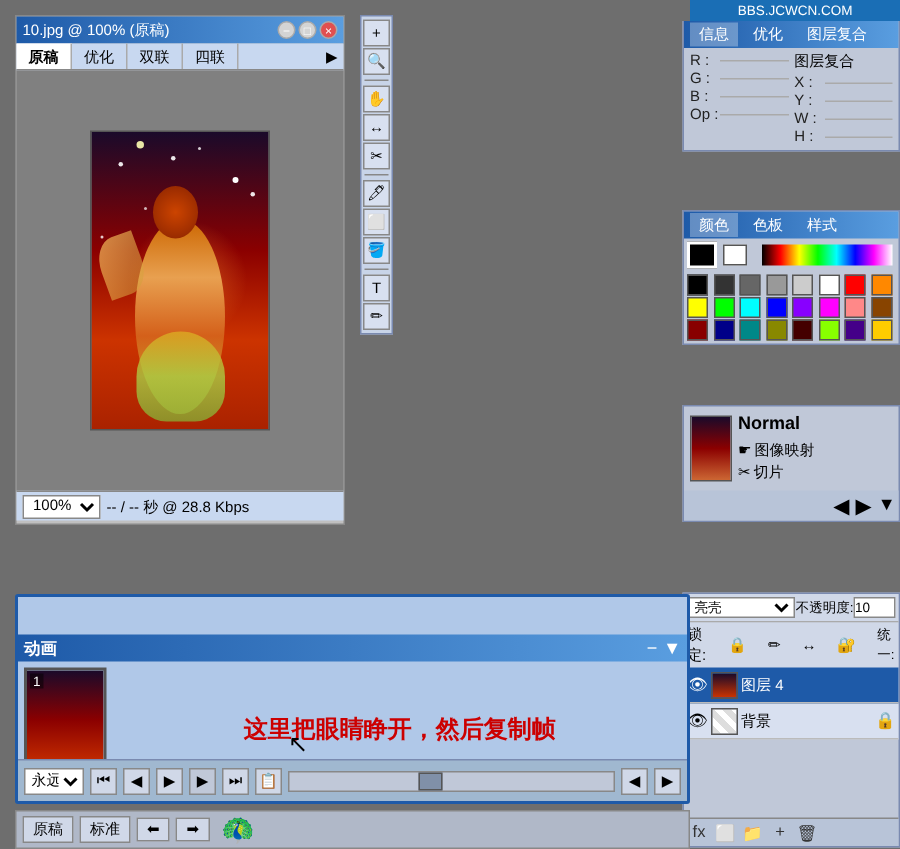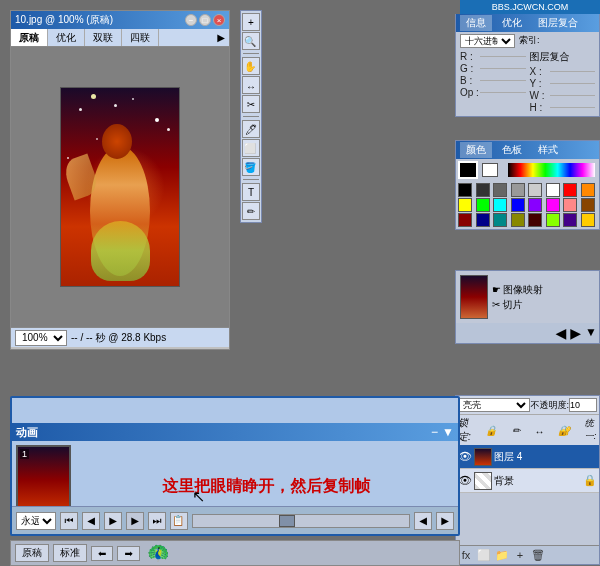--- a/index.html
+++ b/index.html
@@ -338,21 +338,20 @@
       width: 28px;
       height: 14px;
     }
     .layers-lock-row {
       display: flex;
       align-items: center;
       gap: 14px;
       padding: 1px 2px;
       font-size: 10px;
       background: #d0d8e8;
-      font-style: italic;
     }
     .layers-list {
       background: #d8e0f0;
     }
     .layer-item {
       display: flex;
       align-items: center;
       padding: 1px 2px;
       height: 24px;
       border-bottom: 1px solid #bbb;
@@ -682,26 +681,20 @@
   <div class="tool-btn">✏</div>
 </div>
 
 <div class="info-panel">
   <div class="panel-header">
     <span class="panel-tab active">信息</span>
     <span class="panel-tab">优化</span>
     <span class="panel-tab">图层复合</span>
   </div>
   <div class="info-content">
-    <div style="display:flex;gap:4px;margin-bottom:2px;">
-      <select class="dropdown-select">
-        <option>十六进制</option>
-      </select>
-      <span style="font-size:9px;">索引:</span>
-    </div>
     <div class="info-section">
       <div class="info-col">
         <div class="info-row">
           <span class="info-label">R :</span>
           <span class="info-value"></span>
         </div>
         <div class="info-row">
           <span class="info-label">G :</span>
           <span class="info-value"></span>
         </div>
@@ -775,20 +768,21 @@
     <div class="swatch swatch-gold"></div>
   </div>
 </div>
 
 <div class="web-panel">
   <div class="web-panel-content">
     <div class="web-thumb">
       <div style="width:100%;height:100%;background:linear-gradient(180deg,#1a0a2a,#8b0000,#cc6633);"></div>
     </div>
     <div class="web-info">
+      <div class="web-normal-label">Normal</div>
       <div class="web-item">
         <span>☛</span>
         <span>图像映射</span>
       </div>
       <div class="web-item">
         <span>✂</span>
         <span>切片</span>
       </div>
     </div>
   </div>

